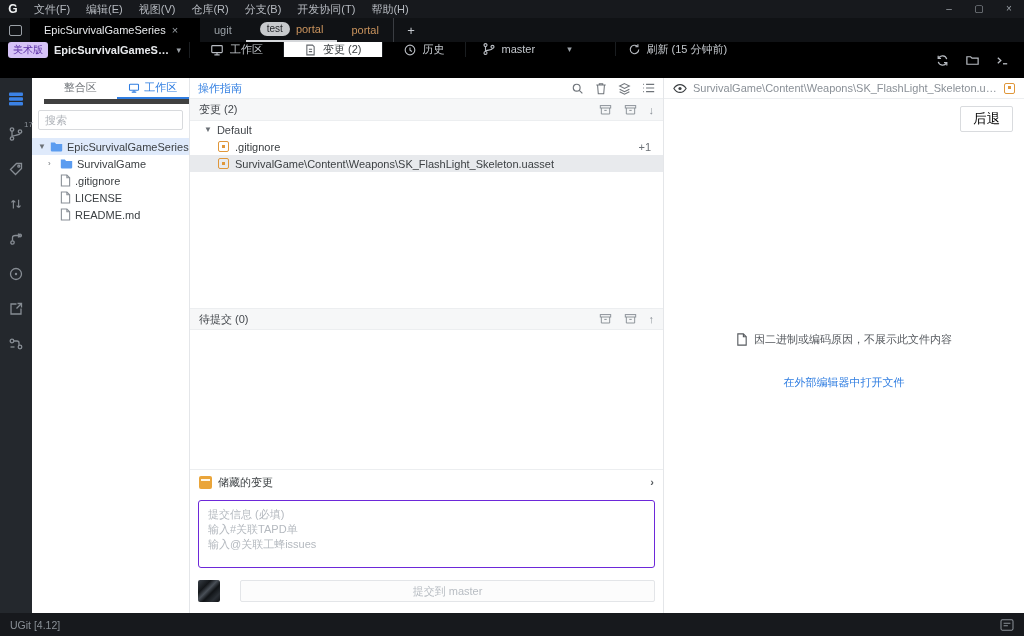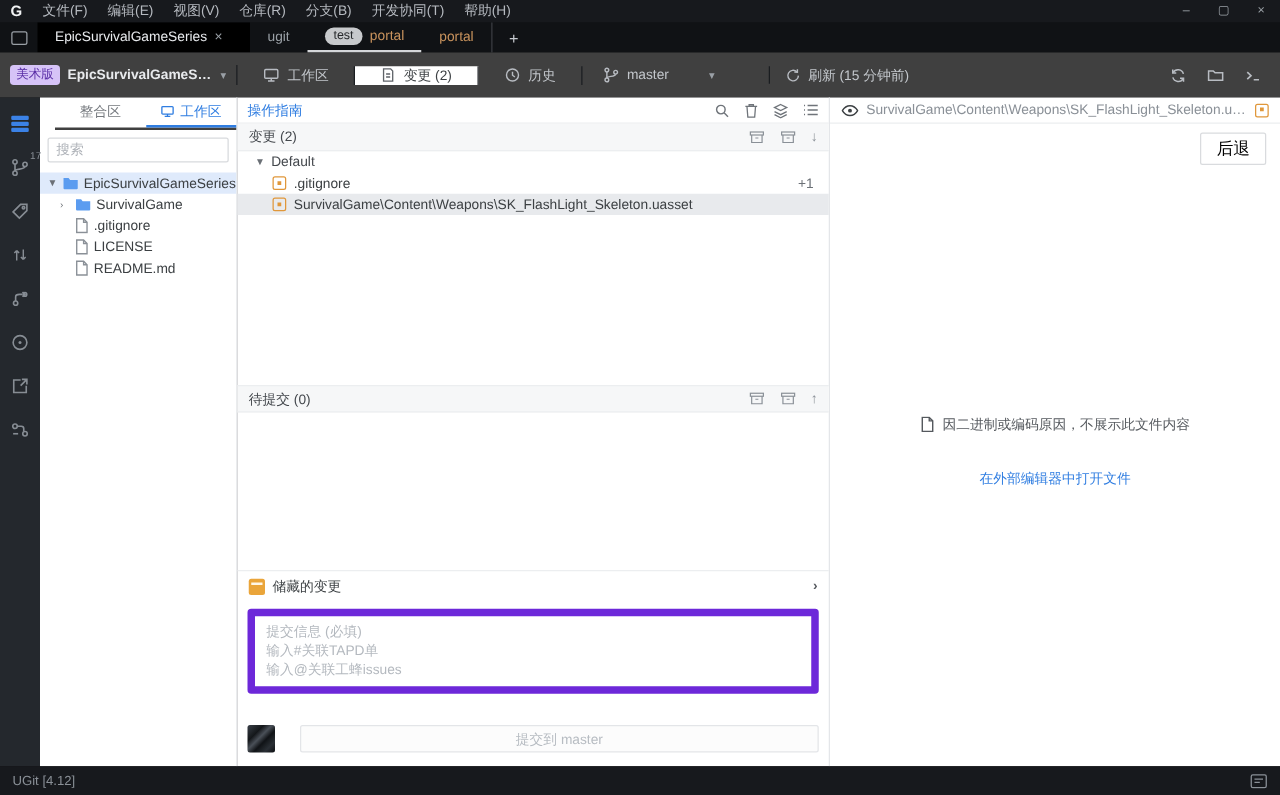--- a/index.html
+++ b/index.html
@@ -21,21 +21,21 @@
   .tab { display:flex; align-items:center; gap:6px; padding:0 14px; white-space:nowrap; }
   .tab.active { background:#000; color:#e8eaed; min-width:170px; }
   .tab .close { color:#9aa0a6; font-size:11px; }
   .tab-badge { background:#c7c9cc; color:#26282b; border-radius:7px; padding:0 7px; height:14px; line-height:14px; font-size:10px; }
   .tab.orange { color:#c9935d; }
   .tab.underlined { border-bottom:2px solid #d5d7da; }
   .tab.sep { border-right:1px solid #3a3d42; }
   .tab-plus { width:34px; display:flex; align-items:center; justify-content:center; color:#c5c9ce; font-size:13px; }
 
   
-  .toolbar { height:36px; background:#404040; display:flex; align-items:center; color:#c3c7cc; flex:none; }
+  .toolbar { height:36px; background:#000000; display:flex; align-items:flex-start; color:#c3c7cc; flex:none; }
   .tb-group { display:flex; align-items:center; gap:6px; padding:0 12px; border-right:1px solid #1a1d20; }
   .repo-sel { width:190px; padding:0 8px; }
   .mode-badge { background:#d6c3f7; color:#5a2ea6; border-radius:3px; padding:0 5px; height:16px; line-height:16px; font-size:10px; flex:none; }
   .repo-name { color:#e8eaed; font-weight:bold; flex:1; overflow:hidden; text-overflow:ellipsis; white-space:nowrap; }
   .caret { color:#9aa0a6; font-size:9px; }
   .tb-view { padding:0 20px; }
   .tb-view.active { background:#ffffff; color:#3c4043; }
   .tb-view.active svg { color:#5f6368; }
   .toolbar svg { color:#b8bcc2; }
   .tb-right { margin-left:auto; display:flex; align-items:center; padding-right:8px; gap:2px; }
@@ -43,21 +43,21 @@
 
   
   .main { flex:1; display:flex; min-height:0; }
 
   .navrail { width:32px; background:#24282d; display:flex; flex-direction:column; align-items:center; padding-top:12px; gap:17px; flex:none; }
   .rail-btn { position:relative; width:18px; height:18px; display:flex; align-items:center; justify-content:center; color:#878d94; }
   .rail-btn.active { color:#3b82e6; }
   .rail-sup { position:absolute; top:-5px; right:-8px; font-size:8px; color:#8a9097; }
 
   .leftpanel { width:158px; background:#fff; border-right:1px solid #e4e6e9; display:flex; flex-direction:column; flex:none; }
-  .lp-tabs { height:26px; display:flex; border-bottom:2px solid #404040; flex:none;margin-left:12px; }
+  .lp-tabs { height:26px; display:flex; border-bottom:5px solid #404040; flex:none;margin-left:12px; }
   .lp-tab { flex:1; display:flex; align-items:center; justify-content:center; gap:4px; color:#75797e; border-bottom:2px solid transparent; }
   .lp-tab.active { color:#2f7de1; border-bottom-color:#2f7de1; }
   .lp-search { margin:6px; height:20px; border:1px solid #d8dadd; border-radius:2px; display:flex; align-items:center; flex:none; }
   .lp-search input { border:0; outline:0; width:100%; height:100%; padding:0 6px; font-size:11px; font-family:inherit; color:#3c4043; background:transparent; }
   .lp-search input::placeholder { color:#aeb2b8; }
   .tree { padding-top:2px; }
   .tree-row { height:17px; display:flex; align-items:center; gap:4px; padding-left:6px; white-space:nowrap; overflow:hidden; }
   .tree-row.selected { background:#dfeafb; }
   .tree-row .exp { width:8px; font-size:8px; color:#6b7076; flex:none; }
   .indent1 { padding-left:16px; } .indent2 { padding-left:28px; }
@@ -76,21 +76,21 @@
   .file-row.selected { background:#e8eaed; }
   .file-row .additions { margin-left:auto; color:#6b7076; }
   .modicon { width:11px; height:11px; border:1.5px solid #e0973a; border-radius:2px; position:relative; flex:none; }
   .modicon::after { content:""; position:absolute; left:2.5px; top:2.5px; width:3px; height:3px; background:#e0973a; }
   .spacer-fixed { height:136px; flex:none; }
   .spacer-grow { flex:1; }
   .stash-bar { height:20px; display:flex; align-items:center; gap:6px; padding:12px 9px; border-top:1px solid #eceef0; color:#3c4043; flex:none; }
   .stash-bar .chev { margin-left:auto; color:#55595e; font-weight:bold; }
   .stashicon { width:13px; height:13px; background:#eaa53a; border-radius:2px; position:relative; flex:none; }
   .stashicon::after { content:""; position:absolute; left:2px; top:3px; right:2px; height:2px; background:#fff7e8; }
-  .commit-box { margin:6px 8px 17px; border:6px solid #6d28d9; border-radius:3px; height:68px; padding:6px 9px; color:#b4b9bf; line-height:15px; flex:none; }
+  .commit-box { margin:6px 8px 4px; border:1px solid #6d28d9; border-radius:3px; height:68px; padding:6px 9px; color:#b4b9bf; line-height:15px; flex:none; }
   .commit-row { display:flex; align-items:center; gap:20px; padding:8px 8px 11px; flex:none; }
   .avatar { width:22px; height:22px; border-radius:2px; flex:none;
     background:linear-gradient(135deg,#3a4048 0%,#14171a 30%,#4a5058 45%,#101316 60%,#2a2f35 80%,#0c0e11 100%); }
   .commit-btn { flex:1; height:22px; background:#fcfcfc; border:1px solid #e3e5e8; border-radius:2px; color:#b7bcc2; display:flex; align-items:center; justify-content:center; }
 
   .rightpanel { flex:1; background:#fff; display:flex; flex-direction:column; min-width:0; }
   .rp-header { height:21px; display:flex; align-items:center; gap:6px; padding:0 9px; border-bottom:1px solid #eceef0; flex:none; }
   .rp-path { color:#8a9097; overflow:hidden; text-overflow:ellipsis; white-space:nowrap; flex:1; }
   .rp-backrow { display:flex; justify-content:flex-end; padding:7px 11px; flex:none; }
   .back-btn { border:1px solid #d9dbde; border-radius:2px; background:#fff; color:#000000; padding:3px 12px; }

